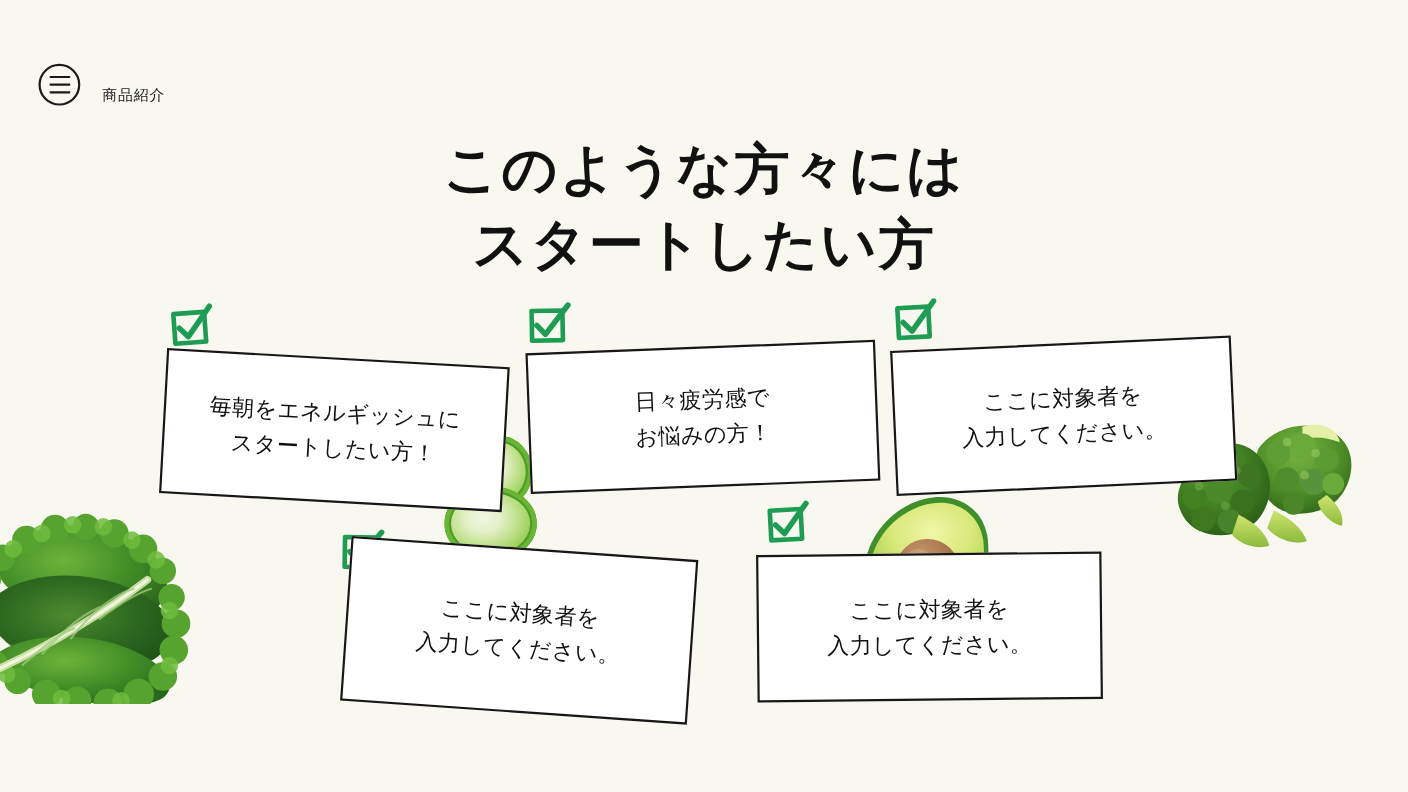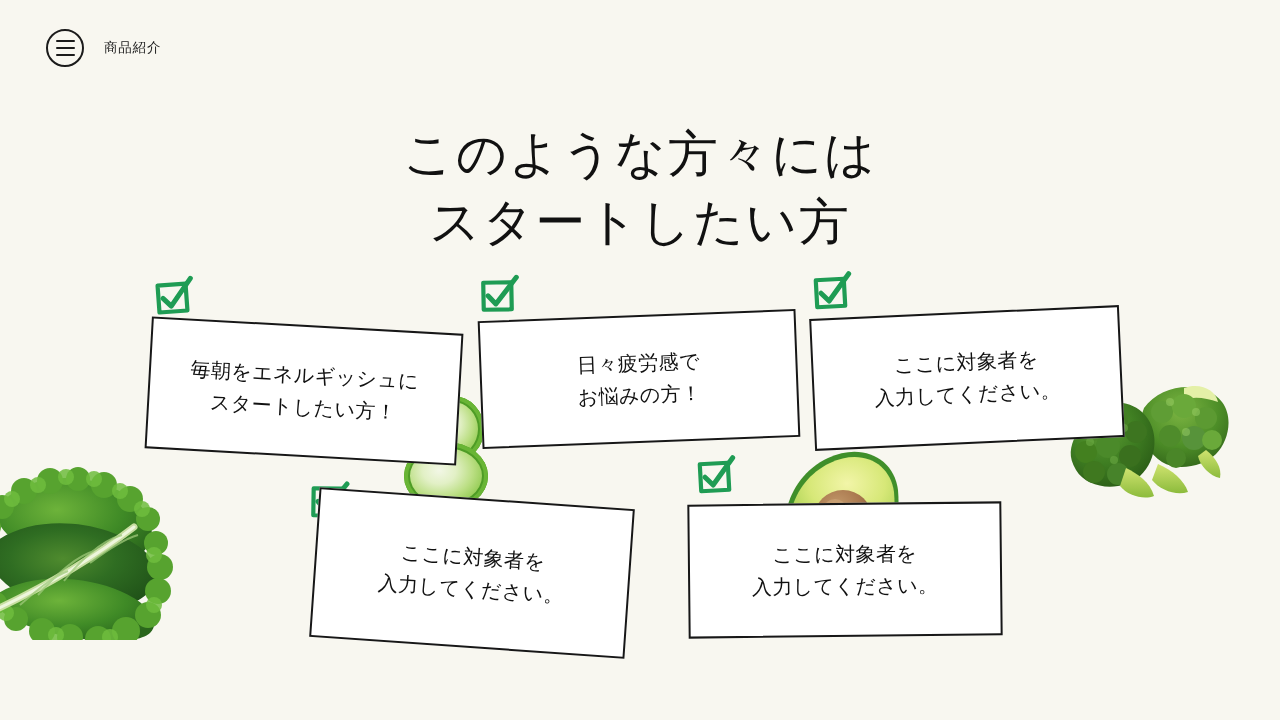--- a/index.html
+++ b/index.html
@@ -7,30 +7,30 @@
   body{
     width:1280px;height:720px;overflow:hidden;
     background:#f8f7f0;
     font-family:"Liberation Sans","DejaVu Sans",sans-serif;
     color:#111;
     position:relative;
   }
   #stage{position:relative;width:1280px;height:720px;overflow:hidden;background:#f8f7f0;}
 
   
-  #header{position:absolute;left:0;top:0;width:1280px;height:96px;display:flex;align-items:center;padding-left:46px;box-sizing:border-box;}
+  #header{position:absolute;left:0;top:0;width:1280px;height:96px;display:flex;align-items:flex-end;padding-left:35px;box-sizing:border-box;}
   #menu-btn{width:38px;height:38px;border:2px solid #1b1b1b;border-radius:50%;
             display:flex;flex-direction:column;justify-content:center;align-items:center;gap:5px;box-sizing:border-box;cursor:pointer;}
   #menu-btn span{display:block;width:19px;height:2px;background:#1b1b1b;border-radius:1px;}
   #header-title{margin-left:20px;font-size:13.5px;letter-spacing:.06em;color:#1b1b1b;
                 font-family:"DejaVu Sans","Liberation Sans",sans-serif;}
 
   
   #title{position:absolute;left:0;top:86px;width:1280px;text-align:center;
-         font-weight:normal;font-size:50px;line-height:1.36;letter-spacing:.035em;color:#111;
+         font-weight:bold;font-size:50px;line-height:1.36;letter-spacing:.035em;color:#111;
          font-family:"DejaVu Sans","Liberation Sans",sans-serif;}
   #title .ln{display:block;}
 
   
   .produce{position:absolute;}
 
   
   #kale{left:-18px;top:455px;width:210px;height:185px;}
 
   

